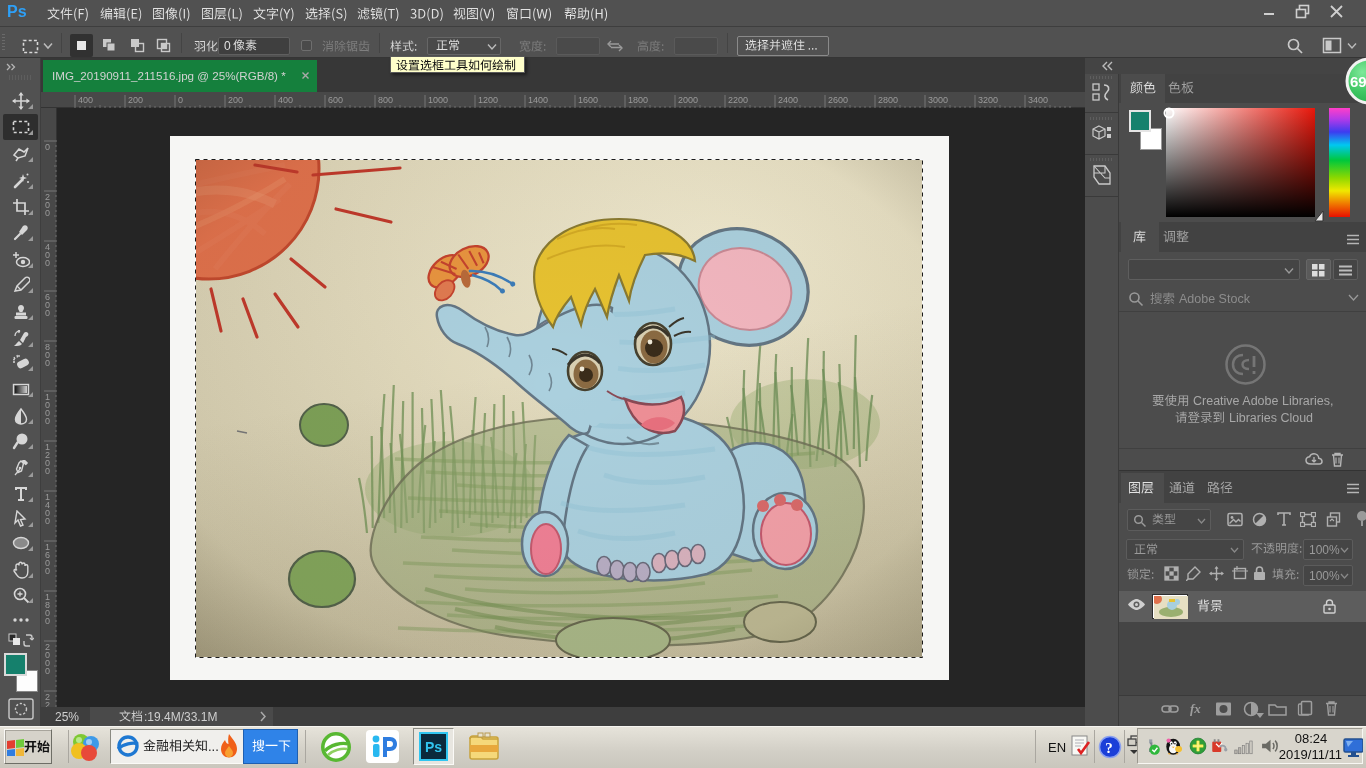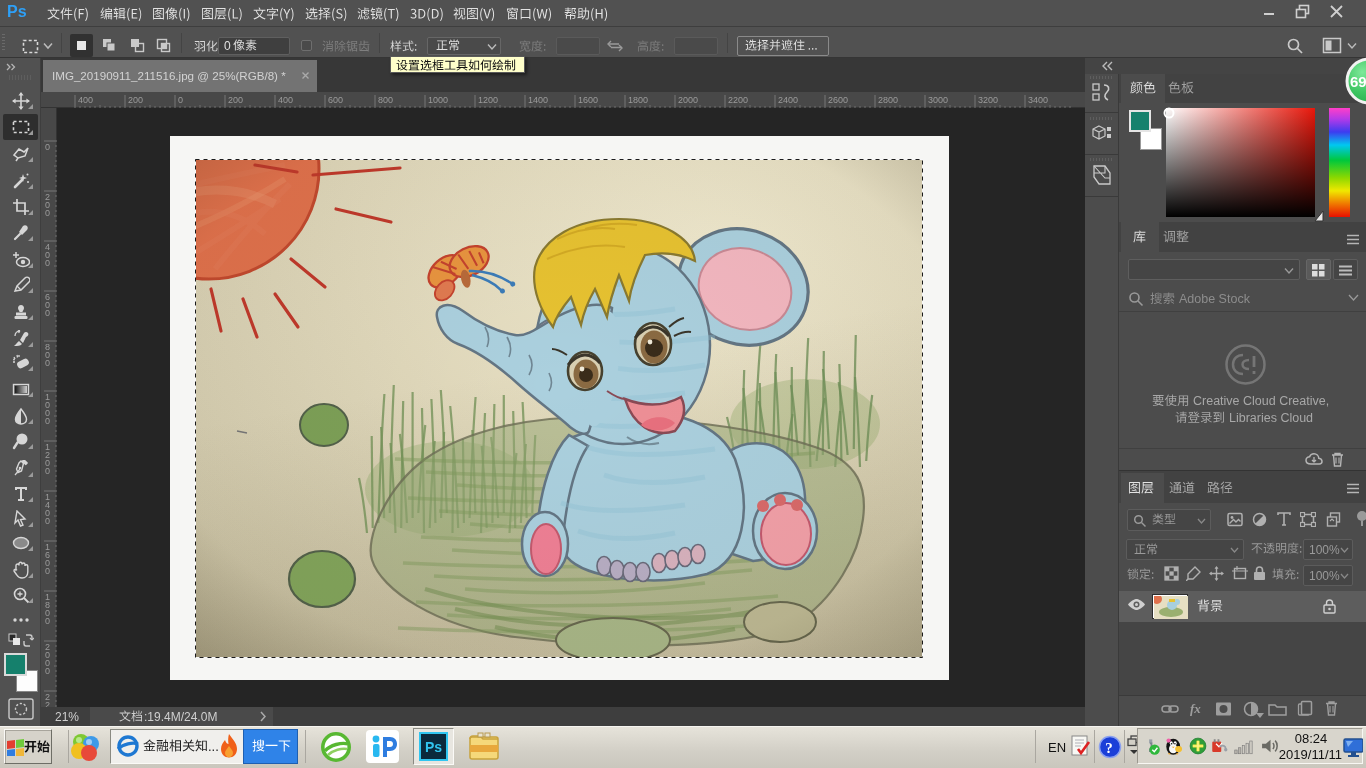--- a/index.html
+++ b/index.html
@@ -328,21 +328,21 @@
     <path d="M24 7L22 5M24 7L26 5" stroke="#c9c9c9" stroke-width="1.2" fill="none"></path>
     <path d="M22 13L18 13C16.5 13 16 12 16 10.5L16 8" stroke="#c9c9c9" stroke-width="1.4" fill="none"></path>
   </svg>
 <div style="position:absolute;left:16px;top:670px;width:22px;height:22px;background:#fdfdfd;border:1px solid #888"></div>
 <div style="position:absolute;left:4px;top:653px;width:23px;height:23px;background:#15806c;border:2px solid #d9d9d9"></div>
 <svg style="position:absolute;left:8px;top:698px" width="26" height="22" viewBox="0 0 26 22">
     <rect x="1" y="1" width="24" height="20" rx="2" fill="none" stroke="#c9c9c9" stroke-width="1.4"></rect>
     <circle cx="13" cy="11" r="5.5" fill="none" stroke="#c9c9c9" stroke-width="1.4" stroke-dasharray="2.2 1.8"></circle>
   </svg>
 <div style="position:absolute;left:41px;top:58px;width:1044px;height:34px;background:#373737"></div>
-<div style="position:absolute;left:43px;top:60px;width:274px;height:32px;background:#737373">
+<div style="position:absolute;left:43px;top:60px;width:274px;height:32px;background:#15803d">
     <span style="position:absolute;left:9px;top:9px;color:#d2d2d2;font:11.6px 'Liberation Sans'">IMG_20190911_211516.jpg @ 25%(RGB/8) *</span>
     <svg style="position:absolute;left:258px;top:11px" width="9" height="9" viewBox="0 0 9 9">
       <path d="M1.5 1.5L7.5 7.5M7.5 1.5L1.5 7.5" stroke="#aaa" stroke-width="1.4"></path>
     </svg>
   </div>
 <div style="position:absolute;left:41px;top:92px;width:1044px;height:16px;background:#484848;border-bottom:1px solid #333"></div>
 <div style="position:absolute;left:41px;top:108px;width:16px;height:599px;background:#484848;border-right:1px solid #333"></div>
 <svg style="position:absolute;left:41px;top:92px" width="1044" height="16" viewBox="0 0 1044 16">
     <line x1="34" y1="3" x2="34" y2="16" stroke="#767676"></line>
     <text x="37" y="11" fill="#9b9b9b" font-family="Liberation Sans" font-size="9">400</text>
@@ -724,25 +724,25 @@
     <line x1="14" y1="603" x2="16" y2="603" stroke="#6e6e6e"></line>
     <line x1="13" y1="608" x2="16" y2="608" stroke="#6e6e6e"></line>
     <line x1="14" y1="613" x2="16" y2="613" stroke="#6e6e6e"></line>
     <line x1="14" y1="618" x2="16" y2="618" stroke="#6e6e6e"></line>
     <line x1="14" y1="623" x2="16" y2="623" stroke="#6e6e6e"></line>
     <line x1="14" y1="628" x2="16" y2="628" stroke="#6e6e6e"></line>
   </svg>
 <div style="position:absolute;left:57px;top:108px;width:1028px;height:599px;background:#252525"></div>
 <div style="position:absolute;left:41px;top:707px;width:1044px;height:19px;background:#3e3e3e">
     <div style="position:absolute;left:49px;top:0;width:183px;height:19px;background:#4a4a4a"></div>
-    <span style="position:absolute;left:14px;top:3px;color:#cfcfcf;font:12px 'Liberation Sans'">21%</span>
+    <span style="position:absolute;left:14px;top:3px;color:#cfcfcf;font:12px 'Liberation Sans'">25%</span>
     <svg style="position:absolute;overflow:visible;left:78px;top:3px" width="24" height="12">
       <path d="M5.1 0.7C5.4 1.3 5.8 2.1 6 2.6L7 2.2C6.8 1.8 6.4 1 6 0.4ZM0.6 2.6L0.6 3.5L2.5 3.5C3.2 5.3 4.1 6.9 5.4 8.2C4 9.3 2.4 10.1 0.4 10.6C0.6 10.9 0.9 11.3 1 11.5C3 10.8 4.7 10 6 8.8C7.4 10 9 10.9 11 11.4C11.1 11.2 11.4 10.8 11.6 10.6C9.7 10.1 8.1 9.3 6.7 8.1C7.9 6.9 8.9 5.4 9.6 3.5L11.4 3.5L11.4 2.6ZM6 7.5C4.9 6.4 4 5 3.4 3.5L8.5 3.5C7.9 5.1 7.1 6.4 6 7.5ZM22.2 1.2C22 2.1 21.5 3.4 21 4.2L21.8 4.4C22.2 3.7 22.7 2.5 23.1 1.5ZM16.8 1.5C17.2 2.4 17.6 3.6 17.8 4.3L18.6 4C18.4 3.3 17.9 2.1 17.5 1.3ZM14.3 0.5L14.3 3L12.6 3L12.6 3.9L14.2 3.9C13.8 5.5 13.1 7.4 12.3 8.5C12.5 8.7 12.7 9 12.8 9.3C13.4 8.5 13.9 7.1 14.3 5.7L14.3 11.5L15.2 11.5L15.2 5.5C15.5 6.1 16 6.8 16.2 7.2L16.7 6.5C16.5 6.2 15.5 4.8 15.2 4.4L15.2 3.9L16.7 3.9L16.7 3L15.2 3L15.2 0.5ZM16.4 9.8L16.4 10.7L22.1 10.7L22.1 11.4L23 11.4L23 4.9L20.3 4.9L20.3 0.5L19.5 0.5L19.5 4.9L16.7 4.9L16.7 5.8L22.1 5.8L22.1 7.3L16.8 7.3L16.8 8.1L22.1 8.1L22.1 9.8Z" fill="#cfcfcf"></path>
     </svg>
-    <span style="position:absolute;left:103px;top:3px;color:#cfcfcf;font:12px 'Liberation Sans'">:19.4M/24.0M</span>
+    <span style="position:absolute;left:103px;top:3px;color:#cfcfcf;font:12px 'Liberation Sans'">:19.4M/33.1M</span>
     <svg style="position:absolute;left:218px;top:4px" width="8" height="11" viewBox="0 0 8 11">
       <path d="M2 1L6 5.5L2 10" stroke="#aaa" stroke-width="1.5" fill="none"></path>
     </svg>
   </div>
 <svg style="position:absolute;left:170px;top:136px" width="779" height="544" viewBox="0 0 779 544">
     <rect x="0" y="0" width="779" height="544" fill="#f6f6f4"></rect>
     <defs>
 <radialGradient id="paper" cx="0.72" cy="0.18" r="1.1">
  <stop offset="0" stop-color="#efe8cd"></stop>
         <stop offset="0.45" stop-color="#e0d8bb"></stop>
@@ -1024,21 +1024,21 @@
 <svg style="position:absolute;left:1224px;top:343px" width="43" height="43" viewBox="0 0 43 43">
     <circle cx="21.5" cy="21.5" r="19" fill="none" stroke="#757575" stroke-width="2.5"></circle>
     <path d="M19 12 C13 12 9 16 9 21.5 C9 27 13 31 19 31" fill="none" stroke="#757575" stroke-width="2.5"></path>
     <path d="M25 17 C21 17 18.5 19 18.5 21.5 C18.5 24 21 26 25 26" fill="none" stroke="#757575" stroke-width="2.5"></path>
     <path d="M30 13 L30 24 M30 28 L30 31" stroke="#757575" stroke-width="2.8"></path>
   </svg>
 <div style="position:absolute;left:1152px;top:394px">
     <svg style="position:absolute;overflow:visible;" width="38" height="12.5">
       <path d="M8.4 8.1C8 8.8 7.4 9.4 6.7 9.8C5.7 9.6 4.8 9.4 3.9 9.2C4.1 8.9 4.4 8.5 4.7 8.1ZM1.5 2.9L1.5 6.2L4.8 6.2C4.7 6.5 4.4 6.9 4.2 7.3L0.7 7.3L0.7 8.1L3.6 8.1C3.2 8.7 2.7 9.3 2.3 9.7C3.4 9.9 4.4 10.2 5.4 10.4C4.2 10.8 2.6 11.1 0.7 11.2C0.9 11.4 1.1 11.7 1.1 12C3.5 11.8 5.4 11.4 6.8 10.7C8.3 11.2 9.7 11.6 10.8 12L11.6 11.3C10.6 10.9 9.2 10.5 7.8 10.1C8.5 9.6 9.1 8.9 9.4 8.1L11.8 8.1L11.8 7.3L5.3 7.3C5.5 7 5.7 6.6 5.8 6.3L5.2 6.2L11.1 6.2L11.1 2.9L8.1 2.9L8.1 1.9L11.6 1.9L11.6 1L0.9 1L0.9 1.9L4.3 1.9L4.3 2.9ZM5.2 1.9L7.2 1.9L7.2 2.9L5.2 2.9ZM2.4 3.7L4.3 3.7L4.3 5.4L2.4 5.4ZM5.2 3.7L7.2 3.7L7.2 5.4L5.2 5.4ZM8.1 3.7L10.2 3.7L10.2 5.4L8.1 5.4ZM20 0.5L20 1.9L16.5 1.9L16.5 2.8L20 2.8L20 4L16.9 4L16.9 7.4L19.9 7.4C19.8 8.1 19.6 8.8 19.2 9.4C18.6 8.9 18.1 8.3 17.7 7.7L16.9 7.9C17.3 8.8 17.9 9.4 18.7 10C18.1 10.5 17.3 10.9 16.1 11.3C16.2 11.5 16.5 11.8 16.6 12C17.9 11.7 18.8 11.1 19.5 10.5C20.7 11.3 22.3 11.8 24.1 12C24.2 11.8 24.5 11.4 24.6 11.2C22.9 11 21.3 10.5 20 9.8C20.5 9.1 20.7 8.3 20.8 7.4L24.1 7.4L24.1 4L20.9 4L20.9 2.8L24.5 2.8L24.5 1.9L20.9 1.9L20.9 0.5ZM17.8 4.8L20 4.8L20 6.1L20 6.6L17.8 6.6ZM20.9 4.8L23.2 4.8L23.2 6.6L20.9 6.6L20.9 6.1ZM16 0.5C15.2 2.4 14 4.2 12.8 5.4C12.9 5.6 13.2 6.1 13.3 6.3C13.8 5.9 14.2 5.3 14.7 4.7L14.7 12.1L15.6 12.1L15.6 3.3C16.1 2.5 16.5 1.6 16.9 0.8ZM26.9 1.4L26.9 5.9C26.9 7.7 26.8 9.9 25.4 11.4C25.6 11.6 26 11.9 26.1 12.1C27.1 11 27.5 9.6 27.7 8.2L30.8 8.2L30.8 11.9L31.8 11.9L31.8 8.2L35.2 8.2L35.2 10.7C35.2 10.9 35.1 11 34.8 11C34.6 11.1 33.7 11.1 32.9 11C33 11.3 33.1 11.7 33.2 11.9C34.4 11.9 35.1 11.9 35.5 11.8C35.9 11.6 36.1 11.3 36.1 10.7L36.1 1.4ZM27.8 2.3L30.8 2.3L30.8 4.3L27.8 4.3ZM35.2 2.3L35.2 4.3L31.8 4.3L31.8 2.3ZM27.8 5.2L30.8 5.2L30.8 7.3L27.8 7.3C27.8 6.8 27.8 6.3 27.8 5.9ZM35.2 5.2L35.2 7.3L31.8 7.3L31.8 5.2Z" fill="#a8a8a8"></path>
     </svg>
-    <span style="position:absolute;left:41px;top:0;color:#a8a8a8;font:12.5px 'Liberation Sans'">Creative Cloud Creative,</span>
+    <span style="position:absolute;left:41px;top:0;color:#a8a8a8;font:12.5px 'Liberation Sans'">Creative Adobe Libraries,</span>
   </div>
 <div style="position:absolute;left:1175px;top:411px">
     <svg style="position:absolute;overflow:visible;" width="50" height="12.5">
       <path d="M1.3 1.3C2 1.9 2.8 2.8 3.2 3.3L3.8 2.6C3.5 2.1 2.6 1.3 1.9 0.8ZM0.5 4.4L0.5 5.3L2.4 5.3L2.4 9.9C2.4 10.4 2 10.8 1.8 11C2 11.2 2.2 11.6 2.3 11.8C2.5 11.5 2.8 11.2 4.9 9.6C4.8 9.4 4.7 9.1 4.6 8.8L3.3 9.8L3.3 4.4ZM6.2 8.3L10.1 8.3L10.1 9.4L6.2 9.4ZM6.2 7.7L6.2 6.7L10.1 6.7L10.1 7.7ZM7.7 0.5L7.7 1.5L4.8 1.5L4.8 2.2L7.7 2.2L7.7 3L5.1 3L5.1 3.7L7.7 3.7L7.7 4.5L4.4 4.5L4.4 5.3L12 5.3L12 4.5L8.6 4.5L8.6 3.7L11.2 3.7L11.2 3L8.6 3L8.6 2.2L11.6 2.2L11.6 1.5L8.6 1.5L8.6 0.5ZM5.3 6L5.3 12L6.2 12L6.2 10.1L10.1 10.1L10.1 10.9C10.1 11.1 10 11.1 9.9 11.2C9.7 11.2 9.1 11.2 8.5 11.1C8.6 11.4 8.7 11.7 8.7 11.9C9.6 11.9 10.2 11.9 10.5 11.8C10.9 11.7 11 11.4 11 10.9L11 6ZM16 6.6L21.2 6.6L21.2 8.2L16 8.2ZM15.1 5.8L15.1 8.9L22.2 8.9L22.2 5.8ZM23.5 2.1C23.1 2.5 22.4 3.1 21.7 3.6C21.4 3.3 21.1 3 20.9 2.7C21.5 2.2 22.2 1.7 22.8 1.1L22.1 0.6C21.7 1 21 1.6 20.5 2.1C20.1 1.6 19.8 1.1 19.6 0.5L18.8 0.8C19.3 2 20 3.1 20.9 4L16.7 4C17.4 3.2 18 2.3 18.4 1.2L17.8 0.9L17.6 1L13.8 1L13.8 1.8L17.2 1.8C16.9 2.4 16.4 3 15.9 3.5C15.5 3.1 14.9 2.6 14.3 2.3L13.8 2.8C14.3 3.1 15 3.6 15.4 4.1C14.6 4.8 13.7 5.4 12.8 5.7C13 5.9 13.3 6.2 13.4 6.4C14.5 5.9 15.6 5.2 16.5 4.2L16.5 4.8L21 4.8L21 4.2C21.9 5.1 22.9 5.8 24 6.3C24.2 6.1 24.4 5.7 24.7 5.5C23.8 5.2 23 4.7 22.3 4.1C22.9 3.7 23.6 3.1 24.2 2.6ZM20.6 9C20.4 9.6 20.1 10.3 19.7 10.9L16.8 10.9L17.6 10.6C17.5 10.2 17.2 9.5 16.8 9.1L16 9.3C16.3 9.8 16.6 10.5 16.7 10.9L13.2 10.9L13.2 11.7L24.3 11.7L24.3 10.9L20.7 10.9C21 10.4 21.3 9.8 21.6 9.3ZM26.7 7C27.5 7.5 28.5 8.2 28.9 8.7L29.6 8C29.1 7.5 28.1 6.9 27.3 6.5ZM26.7 1.2L26.7 2.1L34.2 2.1L34.2 3.2L27.1 3.2L27.1 4.1L34.1 4.1L34.1 5.2L25.8 5.2L25.8 6.1L30.8 6.1L30.8 8.3C28.9 9.1 27.1 9.9 25.9 10.3L26.4 11.2C27.6 10.6 29.2 9.9 30.8 9.2L30.8 11C30.8 11.2 30.7 11.2 30.5 11.2C30.3 11.2 29.6 11.2 28.9 11.2C29 11.4 29.1 11.8 29.2 12C30.2 12 30.8 12 31.2 11.9C31.6 11.8 31.7 11.5 31.7 11L31.7 8.1C32.8 9.7 34.4 10.9 36.3 11.5C36.4 11.2 36.7 10.9 36.9 10.7C35.6 10.3 34.4 9.7 33.4 8.8C34.2 8.3 35.2 7.6 35.9 7L35.1 6.4C34.6 6.9 33.6 7.7 32.9 8.2C32.4 7.7 32 7.1 31.7 6.4L31.7 6.1L36.8 6.1L36.8 5.2L35 5.2C35.2 3.9 35.2 2.4 35.3 1.2L34.5 1.1L34.4 1.2ZM45.5 1.6L45.5 9.2L46.4 9.2L46.4 1.6ZM48 0.7L48 10.5C48 10.8 47.9 10.8 47.7 10.8C47.5 10.8 46.8 10.8 46.1 10.8C46.2 11.1 46.4 11.5 46.4 11.7C47.3 11.7 48 11.7 48.4 11.6C48.8 11.4 48.9 11.1 48.9 10.5L48.9 0.7ZM38.3 10.5L38.5 11.4C40.1 11.1 42.5 10.6 44.7 10.2L44.7 9.3L42.1 9.8L42.1 7.9L44.6 7.9L44.6 7L42.1 7L42.1 5.7L41.2 5.7L41.2 7L38.7 7L38.7 7.9L41.2 7.9L41.2 10ZM39 5.5C39.3 5.4 39.8 5.3 43.7 4.9C43.8 5.2 44 5.5 44.1 5.7L44.8 5.2C44.5 4.5 43.6 3.4 42.9 2.6L42.2 3C42.5 3.3 42.9 3.8 43.2 4.2L40 4.5C40.5 3.8 41 3 41.4 2.2L44.8 2.2L44.8 1.3L38.4 1.3L38.4 2.2L40.4 2.2C40 3 39.5 3.8 39.3 4.1C39.1 4.4 38.9 4.6 38.7 4.6C38.8 4.9 38.9 5.3 39 5.5Z" fill="#a8a8a8"></path>
     </svg>
     <span style="position:absolute;left:54px;top:0;color:#a8a8a8;font:12.5px 'Liberation Sans'">Libraries Cloud</span>
   </div>
 <div style="position:absolute;left:1119px;top:448px;width:247px;height:22px;border-top:1px solid #404040"></div>
 <svg style="position:absolute;left:1305px;top:453px" width="20" height="13" viewBox="0 0 20 13">
     <path d="M6 11 C3 11 1 9.5 1 7.2 C1 5.2 2.6 3.8 4.6 3.8 C5.2 2 7 0.8 9 0.8 C11.6 0.8 13.6 2.8 13.8 5.2 C15.6 5.4 17 6.8 17 8.6 C17 10 16 11 14.4 11 Z" fill="none" stroke="#b5b5b5" stroke-width="1.5"></path>

